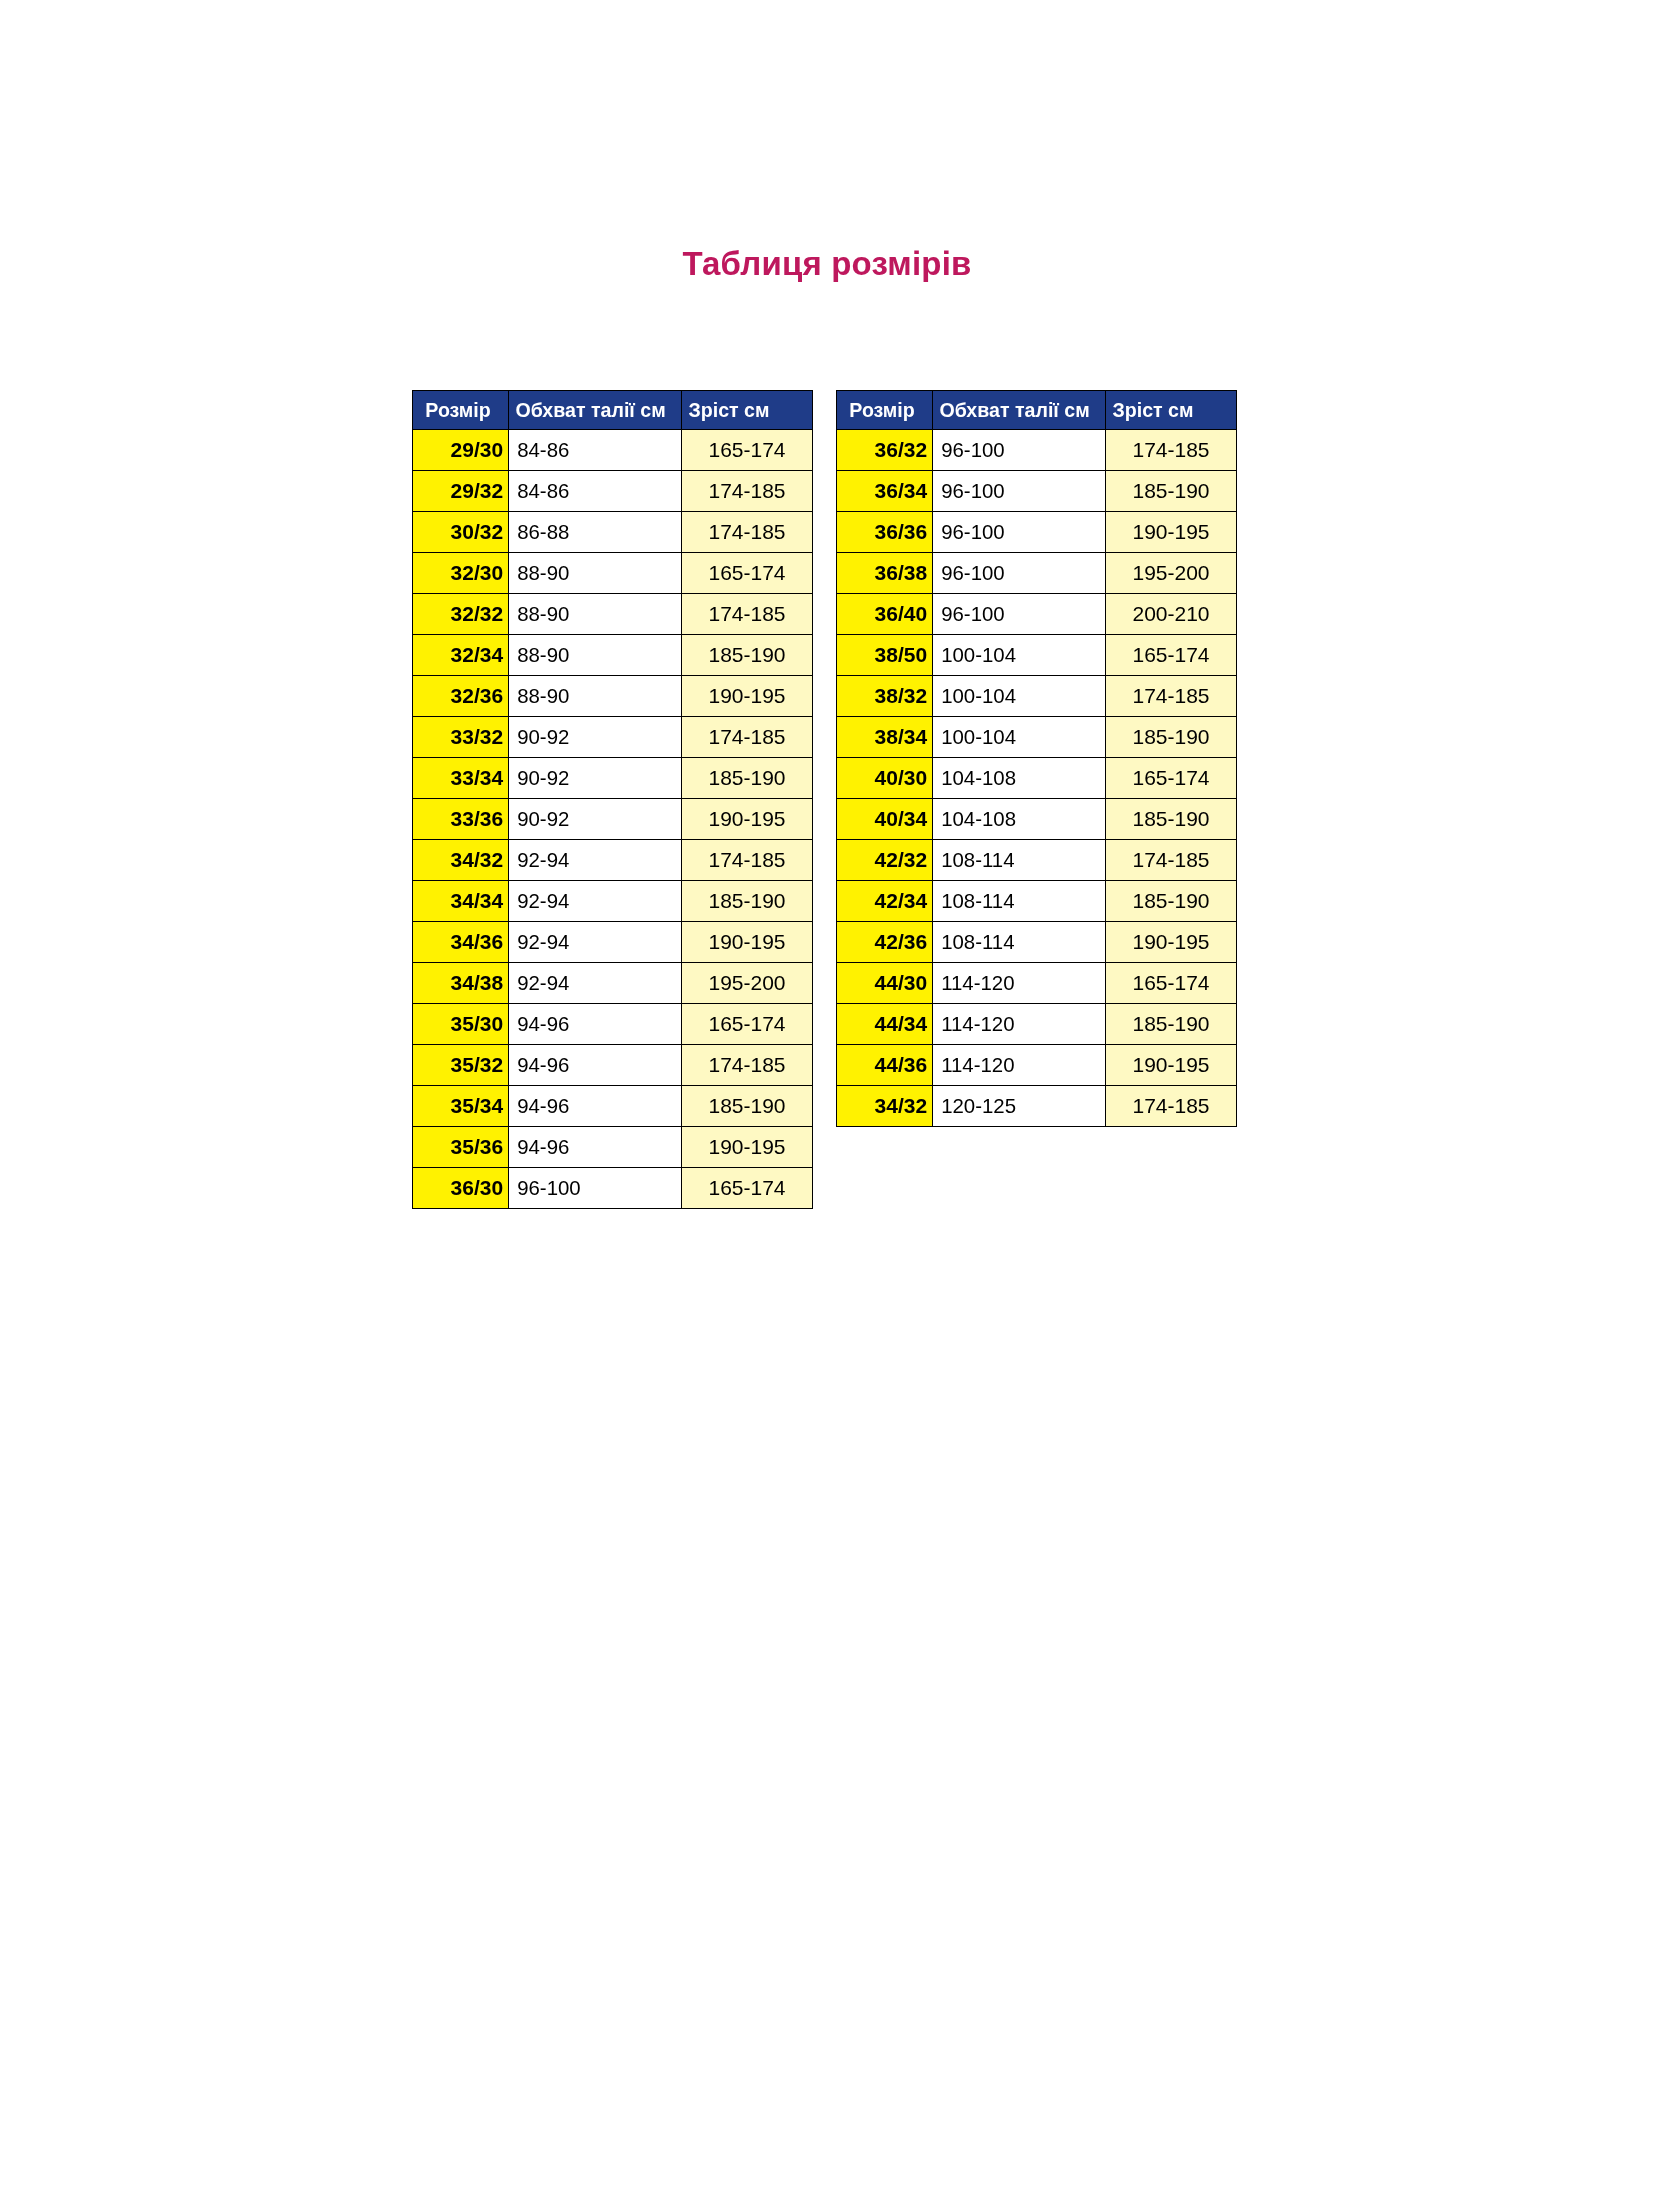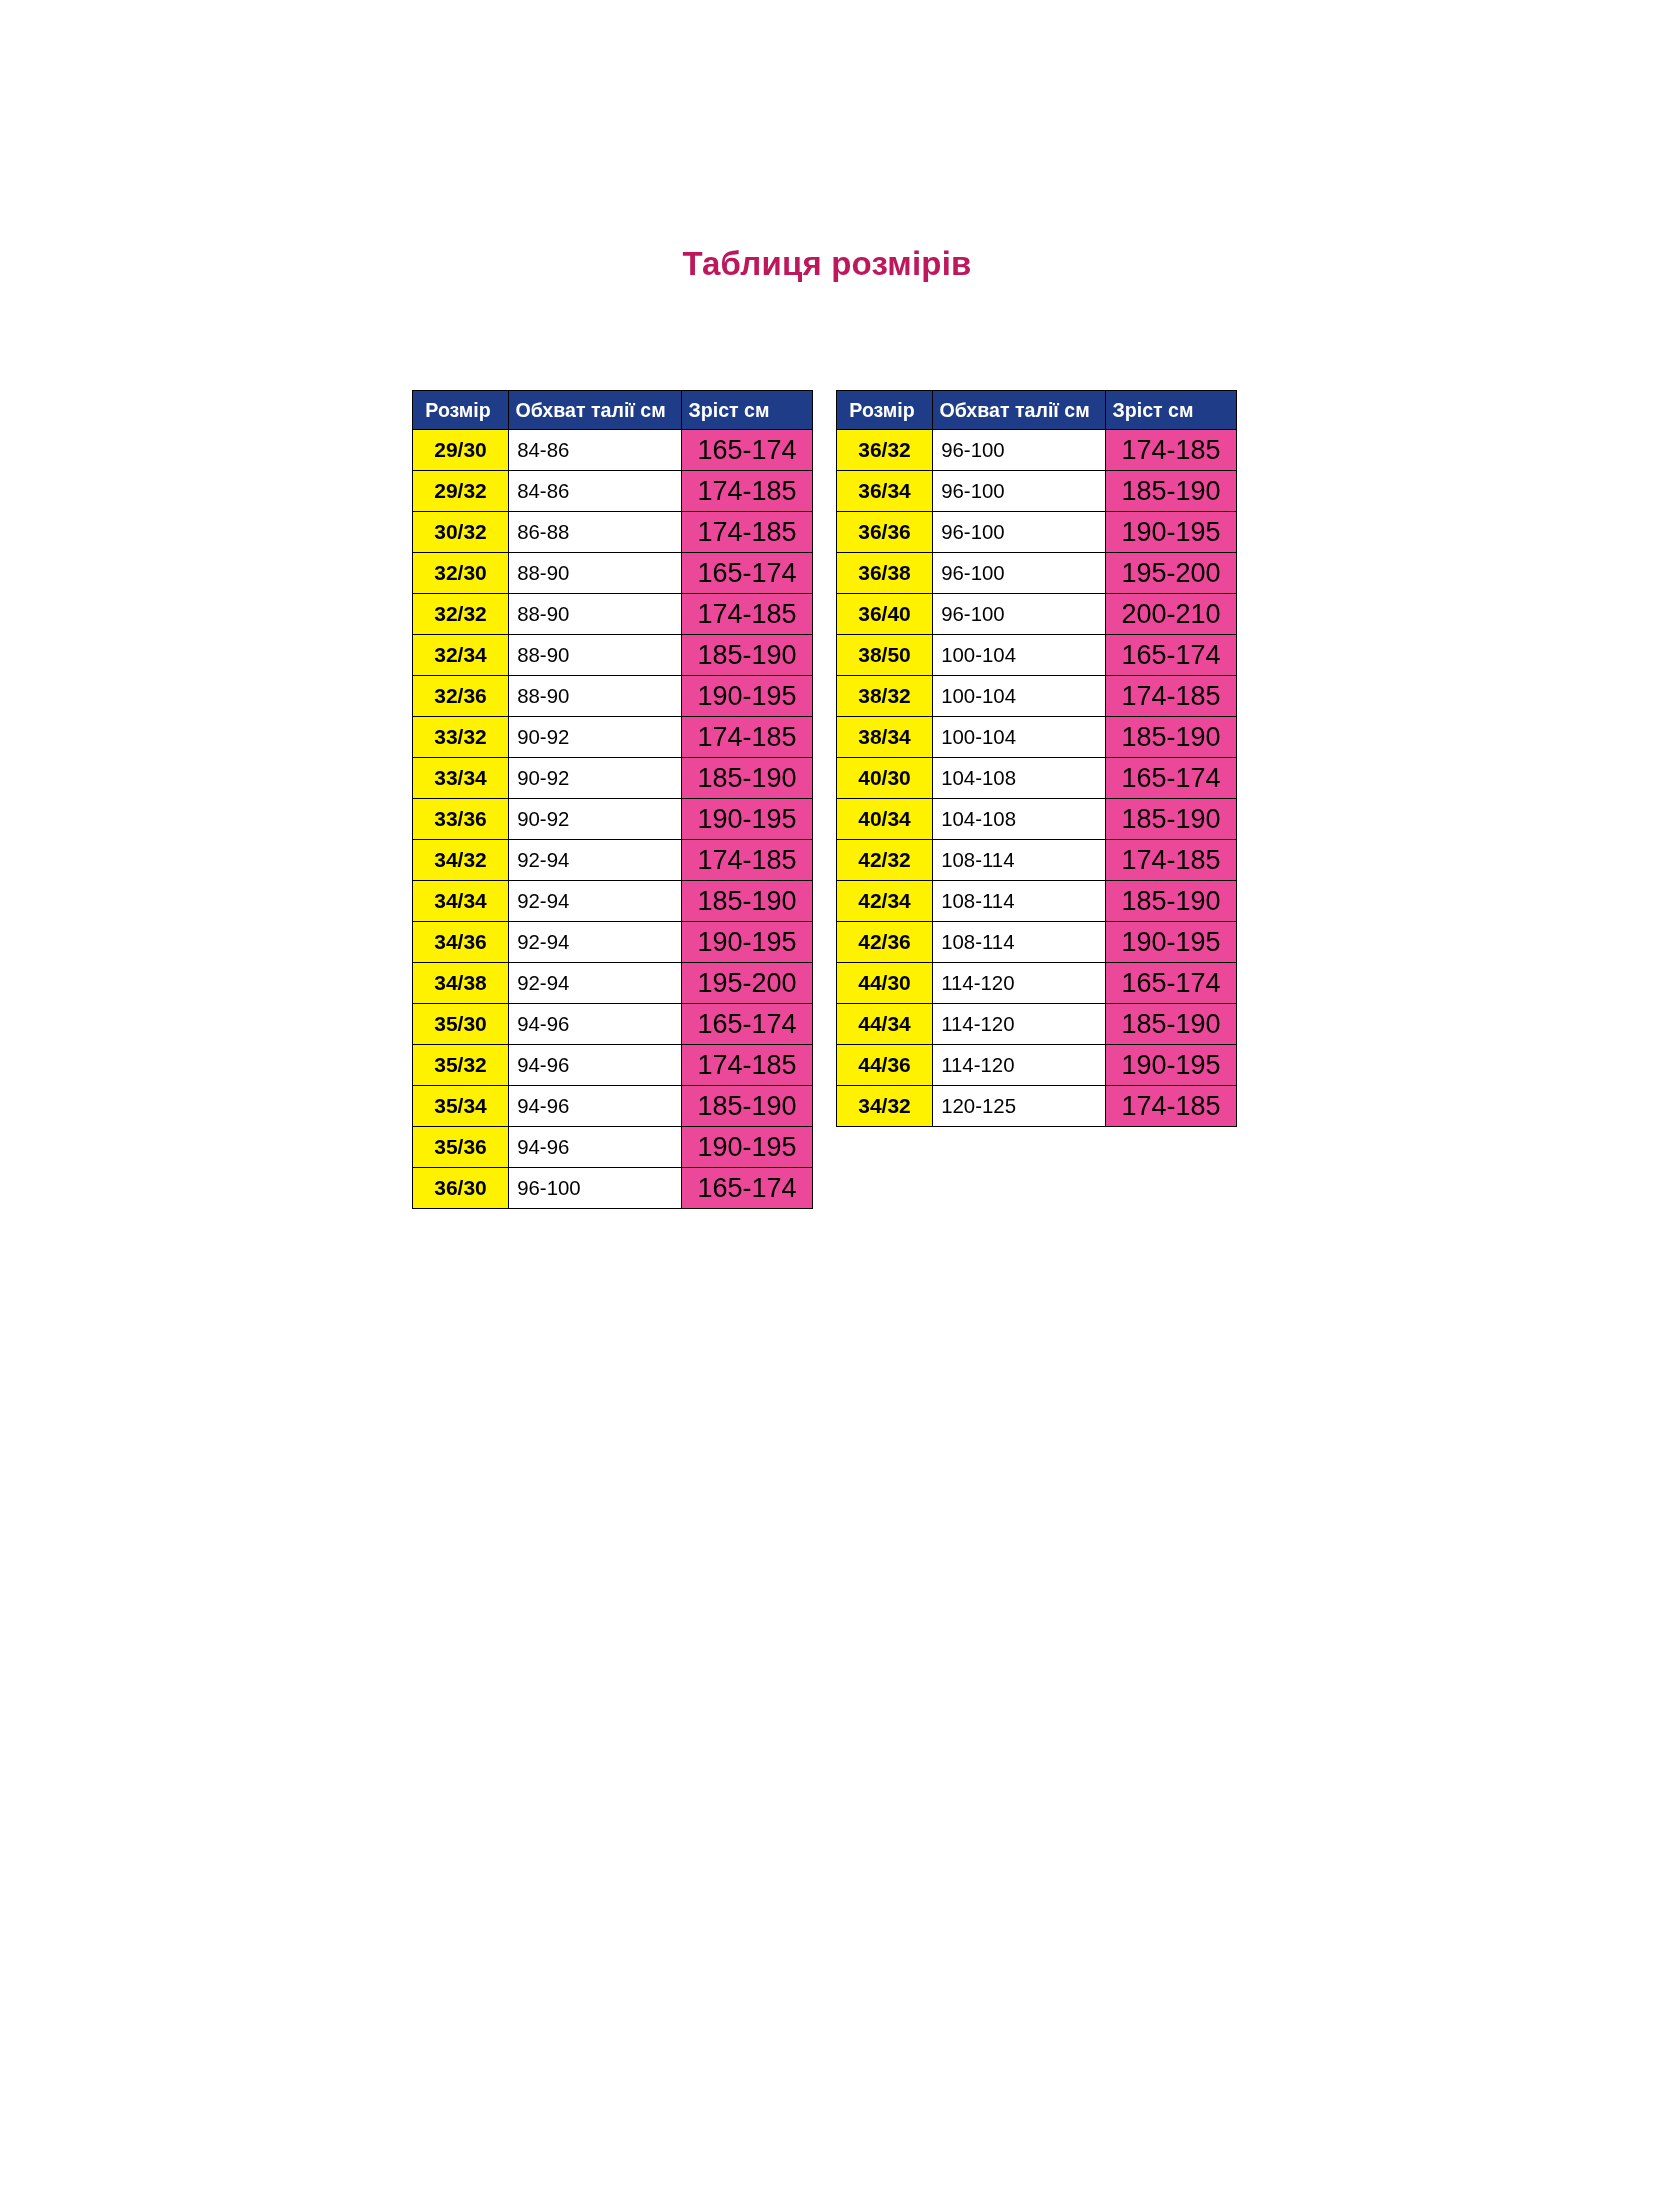--- a/index.html
+++ b/index.html
@@ -77,33 +77,33 @@
   }
   .col-waist {
     width: 173px;
   }
   .col-height {
     width: 131px;
   }
   table.size-table td.cell-size {
     background: #FFF200;
     font-weight: bold;
-    text-align: center;
+    text-align: right;
     font-size: 21px;
   }
   table.size-table td.cell-waist {
     background: #ffffff;
     text-align: left;
     padding-left: 8.2px;
     font-size: 20.4px;
   }
   table.size-table td.cell-height {
-    background: #ec4899;
+    background: #fef9c3;
     text-align: center;
-    font-size: 27px;
+    font-size: 21px;
   }
 </style>
 </head>
 <body>
 
 <div class="page">
 
   <div class="doc-title">Таблиця розмірів</div>
 
   <div class="tables-wrap">

